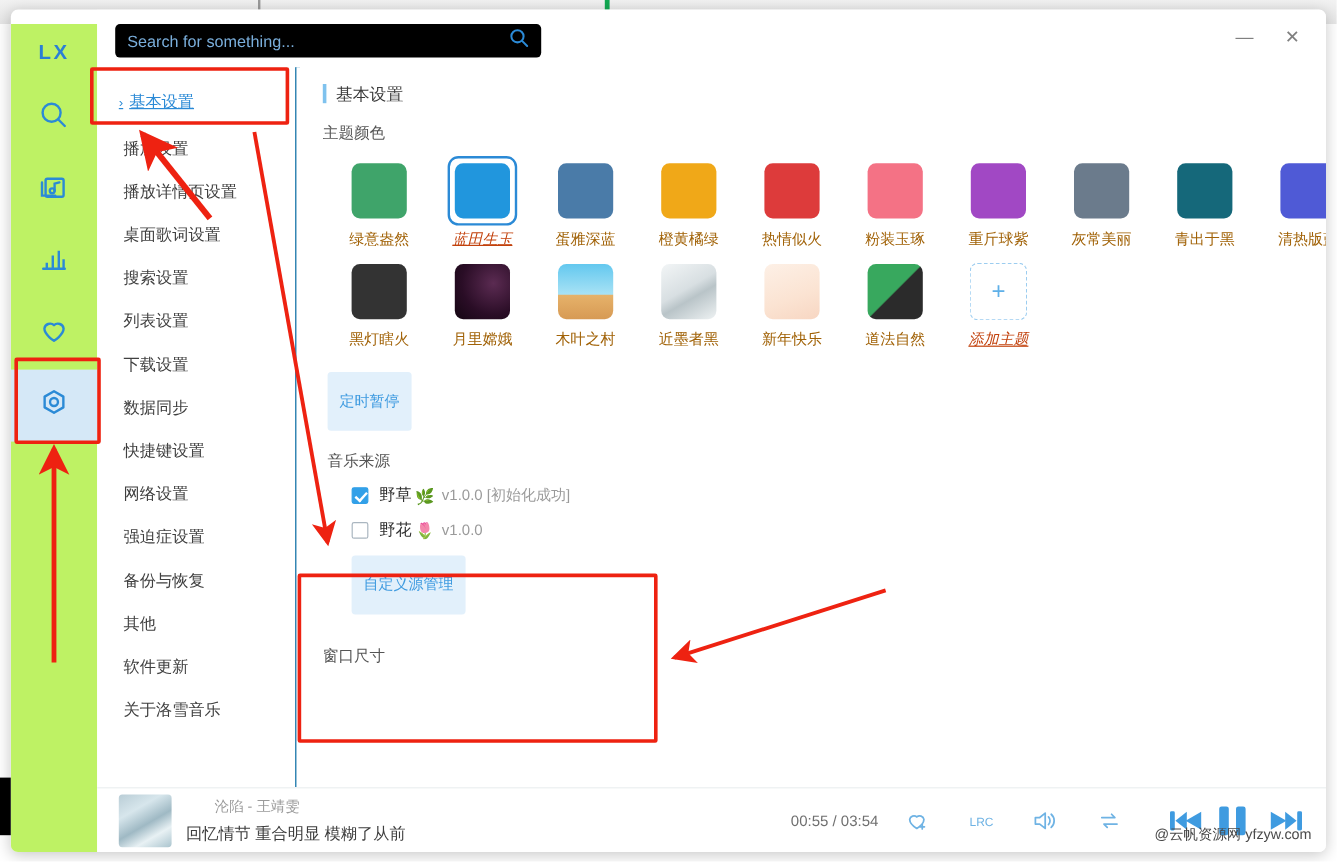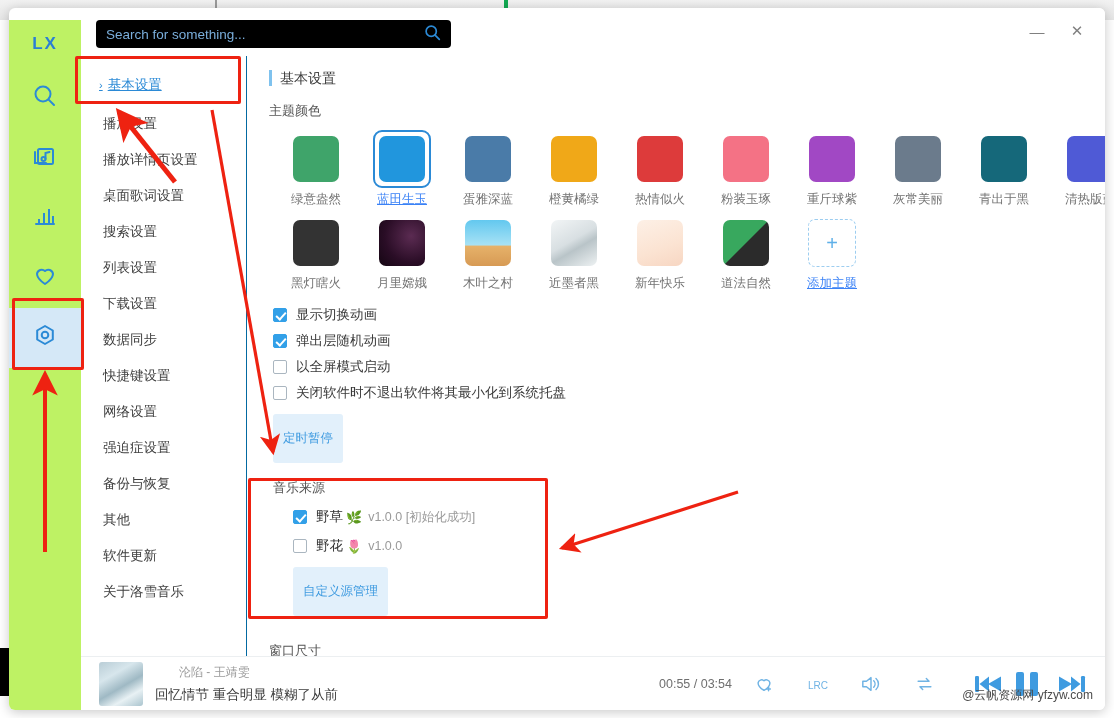--- a/index.html
+++ b/index.html
@@ -55,22 +55,22 @@
     border-left:3px solid #7fc2ee;padding-left:8px;line-height:16px;}
   .sec-label{margin:16px 0 0 22px;font-size:13px;color:#555;}
 
   
   #theme-grid{margin:10px 0 0 26px;display:grid;grid-template-columns:repeat(10,86px);}
   .theme-cell{display:flex;flex-direction:column;align-items:center;cursor:pointer;margin-bottom:6px;}
   .sw{width:46px;height:46px;border-radius:7px;position:relative;}
   .sw-wrap{width:58px;height:58px;display:flex;align-items:center;justify-content:center;
     border-radius:9px;box-sizing:border-box;}
   .sw-wrap.sel{border:2px solid #2b8ad6;}
-  .theme-name{font-size:12.5px;color:#737373;margin-top:3px;white-space:nowrap;}
-  .theme-name.sel{color:#3b82f6;text-decoration:underline;}
+  .theme-name{font-size:12.5px;color:#a16207;margin-top:3px;white-space:nowrap;}
+  .theme-name.sel{color:#c2410c;text-decoration:underline;font-style:italic;}
   .sw.add{border:1px dashed #9ccdf0;background:#fff;display:flex;align-items:center;
     justify-content:center;color:#5fb0e8;font-size:20px;}
 
   
   .cb-row{margin:8px 0 0 26px;display:flex;align-items:center;cursor:pointer;}
   .cb{width:14px;height:14px;border:1px solid #aab6c0;border-radius:2px;background:#fff;
     margin-right:9px;box-sizing:border-box;position:relative;flex:none;}
   .cb.on{background:#32a0e8;border-color:#32a0e8;}
   .cb.on:after{content:"";position:absolute;left:3.5px;top:1px;width:4px;height:8px;
     border:solid #fff;border-width:0 2px 2px 0;transform:rotate(42deg);}
@@ -314,38 +314,20 @@
           <div class="theme-name">道法自然</div>
         </div>
         <div class="theme-cell">
           <div class="sw-wrap">
             <div class="sw add">+</div>
           </div>
           <div class="theme-name sel">添加主题</div>
         </div>
       </div>
 
-    <div id="checkbox-list">
-        <div class="cb-row">
-          <span class="cb on"></span>
-          <span class="cb-label">显示切换动画</span>
-        </div>
-        <div class="cb-row">
-          <span class="cb on"></span>
-          <span class="cb-label">弹出层随机动画</span>
-        </div>
-        <div class="cb-row">
-          <span class="cb"></span>
-          <span class="cb-label">以全屏模式启动</span>
-        </div>
-        <div class="cb-row">
-          <span class="cb"></span>
-          <span class="cb-label">关闭软件时不退出软件将其最小化到系统托盘</span>
-        </div>
-      </div>
 
     <div class="pill">定时暂停</div>
 
     <div id="music-src">
       <div class="grp-title">音乐来源</div>
       <div id="src-rows">
           <div class="src-row">
             <span class="cb on"></span>
             <span class="src-name">野草</span>
             <span class="src-emoji">🌿</span>

